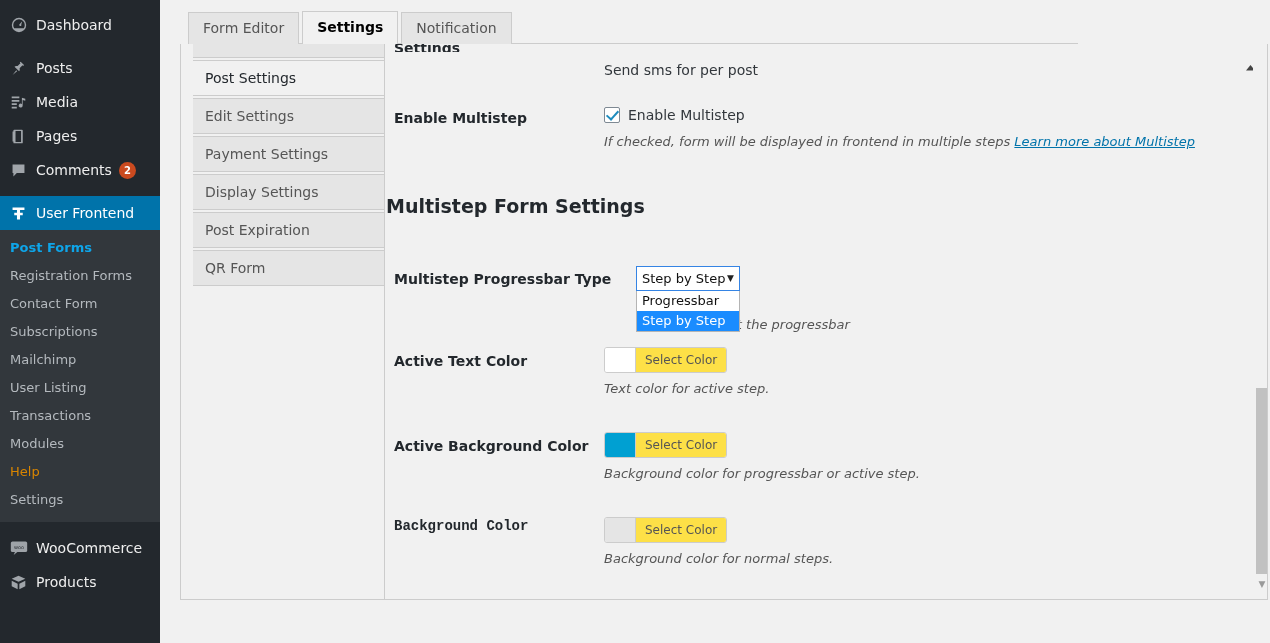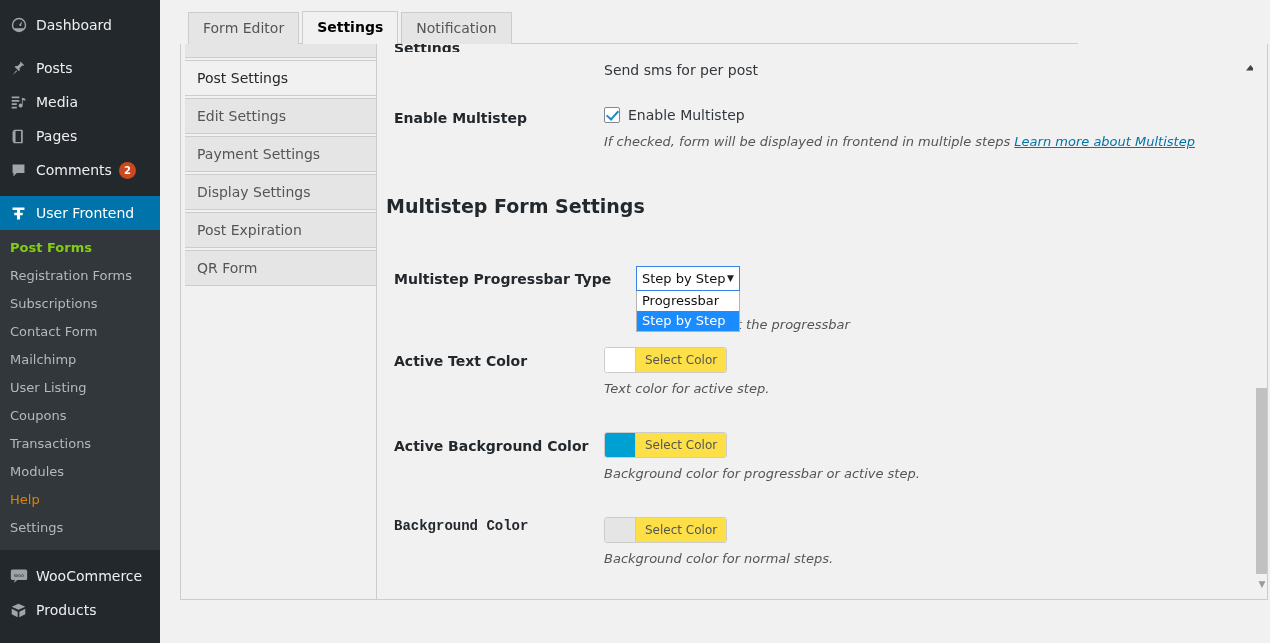--- a/index.html
+++ b/index.html
@@ -63,21 +63,21 @@
   .menu-gap { height: 9px; }
   .submenu-wrap { background: #32373c; padding: 4px 0 8px 0; }
   .submenu-item {
     padding: 6px 0 6px 10px;
     font-size: 13px;
     color: #b4b9be;
     line-height: 16px;
     cursor: pointer;
     white-space: nowrap;
   }
-  .submenu-item.current { color: #84cc16; font-weight: bold; }
+  .submenu-item.current { color: #0ea5e9; font-weight: bold; }
   .submenu-item.highlight { color: #d98500; }
   .awaiting-mod {
     display: inline-block;
     min-width: 17px;
     height: 17px;
     border-radius: 9px;
     background: #ca4a1f;
     color: #fff;
     font-size: 10px;
     line-height: 17px;
@@ -159,21 +159,21 @@
     width: 1088px;
     height: 556px;
     border: 1px solid #ccc;
     border-top: none;
     box-sizing: border-box;
     background: #f1f1f1;
     overflow: hidden;
   }
   #settings-nav {
     position: absolute;
-    left: 4px; top: 0;
+    left: 12px; top: 0;
     width: 192px;
     height: 556px;
     border-right: 1px solid #ccc;
     box-sizing: border-box;
     padding-top: 8px;
   }
   .section-link {
     display: block;
     margin: 0 0 2px 0;
     padding: 9px 0 9px 12px;
@@ -449,25 +449,24 @@
         <svg width="17" height="17" viewBox="0 0 20 20" fill="currentColor">
             <path d="M3 3h14v3h-5.2v3H15v3h-3.2v5H8.2v-5H5V9h3.2V6H3V3z"></path>
           </svg>
       </span>
       <span class="mlabel">User Frontend</span>
     </div>
 
     <div class="submenu-wrap">
       <div class="submenu-item current">Post Forms</div>
       <div class="submenu-item">Registration Forms</div>
+      <div class="submenu-item">Contact Form</div>
       <div class="submenu-item">Subscriptions</div>
-      <div class="submenu-item">Contact Form</div>
       <div class="submenu-item">Mailchimp</div>
       <div class="submenu-item">User Listing</div>
-      <div class="submenu-item">Coupons</div>
       <div class="submenu-item">Transactions</div>
       <div class="submenu-item">Modules</div>
       <div class="submenu-item highlight">Help</div>
       <div class="submenu-item">Settings</div>
     </div>
 
     <div class="menu-top" style="margin-top:9px;">
       <span class="mi">
         <svg width="18" height="16" viewBox="0 0 22 18" fill="none">
             <rect x="1" y="1" width="20" height="13" rx="2" fill="#9ea3a8"></rect>

